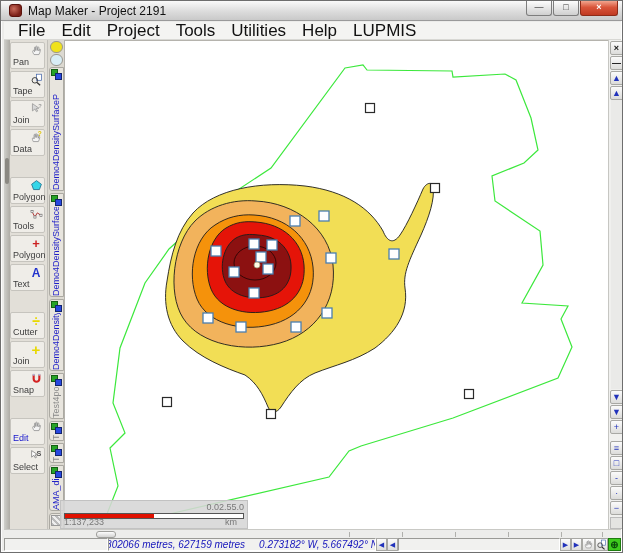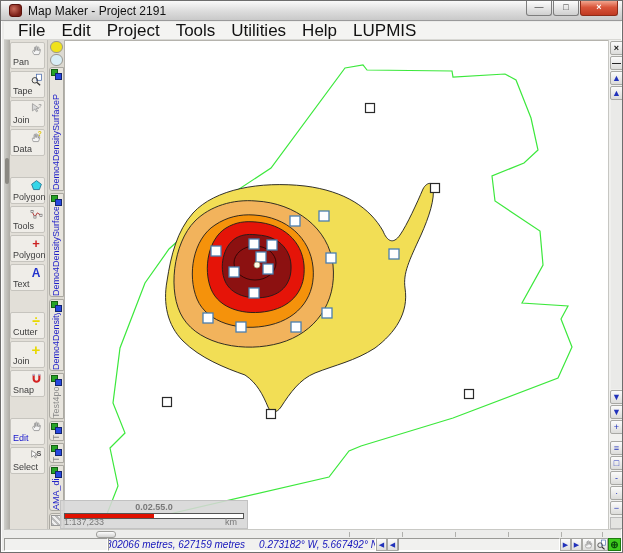--- a/index.html
+++ b/index.html
@@ -50,21 +50,21 @@
   .lay-ico .b{position:absolute;right:0;bottom:0;width:7px;height:7px;background:#2747E0;border:1px solid #13246e;}
   .lay-ico.checker{background:repeating-linear-gradient(45deg,#bbb 0 2px,#eee 2px 4px);border:1px solid #999;}
   .lay-text{flex:1 1 auto;writing-mode:vertical-rl;transform:rotate(180deg);
     font-size:9px;letter-spacing:0px;white-space:nowrap;overflow:hidden;line-height:13px;}
   
   .map{position:absolute;left:60px;top:0;width:544px;height:489px;background:#fff;
     border-top:1px solid #b5b3ad;border-left:1px solid #b5b3ad;}
   
   .scalebar{position:absolute;left:56px;top:460px;width:188px;height:29px;
     background:rgba(214,214,214,0.88);border:1px solid #c2c2c2;z-index:6;font-size:9px;color:#787878;}
-  .sb-ticks{position:absolute;left:3px;top:1px;width:180px;display:flex;justify-content:center;font-weight:bold;}
+  .sb-ticks{position:absolute;left:3px;top:1px;width:180px;display:flex;justify-content:flex-end;}
   .sb-bar{position:absolute;left:3px;top:12px;width:180px;height:6px;border:1px solid #555;background:#fff;}
   .sb-bar .red{position:absolute;left:0;top:0;width:50%;height:100%;background:#E01000;}
   .sb-ratio{position:absolute;left:3px;bottom:1px;}
   .sb-unit{position:absolute;right:10px;bottom:1px;}
   
   .rail{position:absolute;left:604px;top:0;width:16px;height:489px;background:#F0F0EE;
     border-left:1px solid #c6c6c2;display:flex;flex-direction:column;align-items:center;}
   .rbtn{width:14px;height:14px;margin-top:1px;background:linear-gradient(#fbfbfb,#dcdcda);
     border:1px solid #a8a8a4;border-radius:2px;font-size:9px;line-height:12px;text-align:center;
     color:#2233BB;flex:0 0 auto;}

